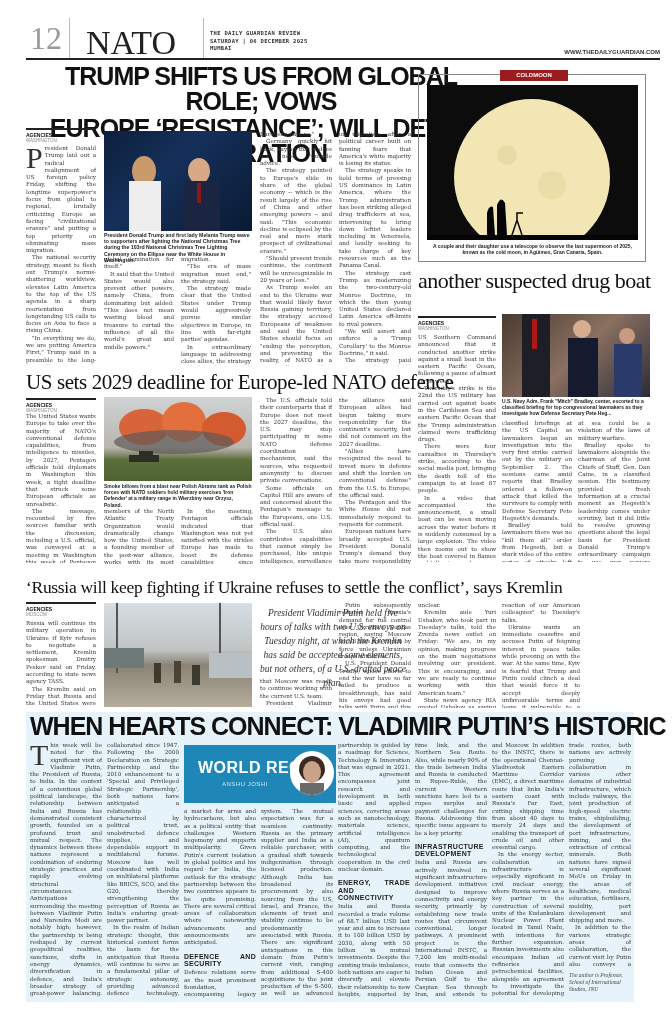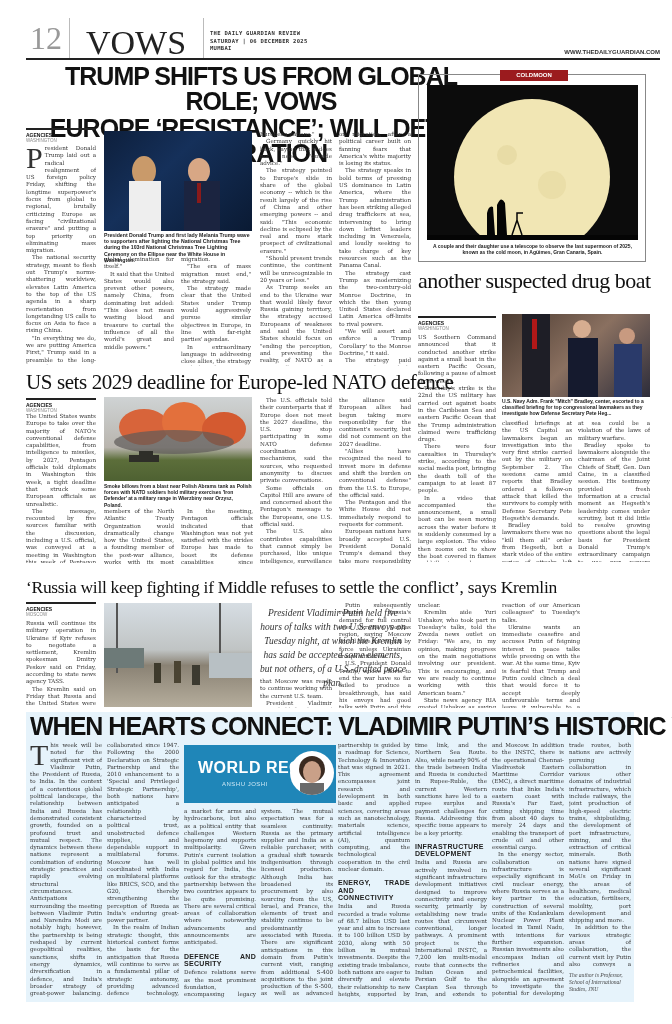--- a/index.html
+++ b/index.html
@@ -21,21 +21,21 @@
 .img{overflow:hidden}
 .dropcap{float:left;font-size:30px;line-height:26px;margin-right:2px;font-family:"Liberation Serif",serif}
 .sub{font-family:"Liberation Sans",sans-serif;font-weight:bold;font-size:7px;color:#222;margin:6px 0 2px;letter-spacing:.3px}
 </style>
 </head>
 <body>
 
 <div class="masthead">
   <div class="abs pg">12</div>
   <div class="abs vline" style="left:69px;top:18px;height:42px"></div>
-  <div class="abs sec">VOWS</div>
+  <div class="abs sec">NATO</div>
   <div class="abs vline" style="left:203px;top:18px;height:42px"></div>
   <div class="abs meta">
     <div>THE DAILY GUARDIAN REVIEW</div>
     <div>SATURDAY | 06 DECEMBER 2025</div>
     <div>MUMBAI</div>
   </div>
   <div class="abs url">WWW.THEDAILYGUARDIAN.COM</div>
   <div class="abs rule"></div>
 </div>
 
@@ -172,21 +172,21 @@
   <p>The U.S. also contributes capabilities that cannot simply be purchased, like unique intelligence, surveillance and reconnaissance assets that are important to the Ukrainian war effort.</p>
 
 </div>
 <div class="abs col" style="left:339px;top:397px;width:72px;height:167px">
   <p style="text-indent:0">the alliance said European allies had begun taking more responsibility for the continent's security, but did not comment on the 2027 deadline.</p>
   <p>"Allies have recognized the need to invest more in defense and shift the burden on conventional defense" from the U.S. to Europe, the official said.</p>
   <p>The Pentagon and the White House did not immediately respond to requests for comment.</p>
   <p>European nations have broadly accepted U.S. President Donald Trump's demand they take more responsibility for their own security and have pledged big increases in defense spending.</p>
 </div>
 
-<div class="abs hs" style="left:26px;top:579px;width:640px;font-size:17.5px;letter-spacing:-.3px;white-space:nowrap">‘Russia will keep fighting if Middle refuses to settle the conflict’, says Kremlin</div>
+<div class="abs hs" style="left:26px;top:579px;width:640px;font-size:17.5px;letter-spacing:-.3px;white-space:nowrap">‘Russia will keep fighting if Ukraine refuses to settle the conflict’, says Kremlin</div>
 <div class="abs" style="left:26px;top:602px;width:70px;border-top:2px solid #222;padding-top:2px">
   <div class="ag">AGENCIES</div>
   <div class="loc">MOSCOW</div>
 </div>
 <div class="abs col" style="left:26px;top:620px;width:70px;height:87px">
   <p style="text-indent:0">Russia will continue its military operation in Ukraine if Kyiv refuses to negotiate a settlement, Kremlin spokesman Dmitry Peskov said on Friday, according to state news agency TASS.</p>
   <p>The Kremlin said on Friday that Russia and the United States were making progress in peace talks on Ukraine and</p>
 </div>
 <div class="abs img" style="left:104px;top:603px;width:148px;height:104px;background:linear-gradient(180deg,#d6dde3 0%,#c0c4c4 45%,#8a8274 60%,#b5ad9c 100%)">
   <svg width="148" height="104">

